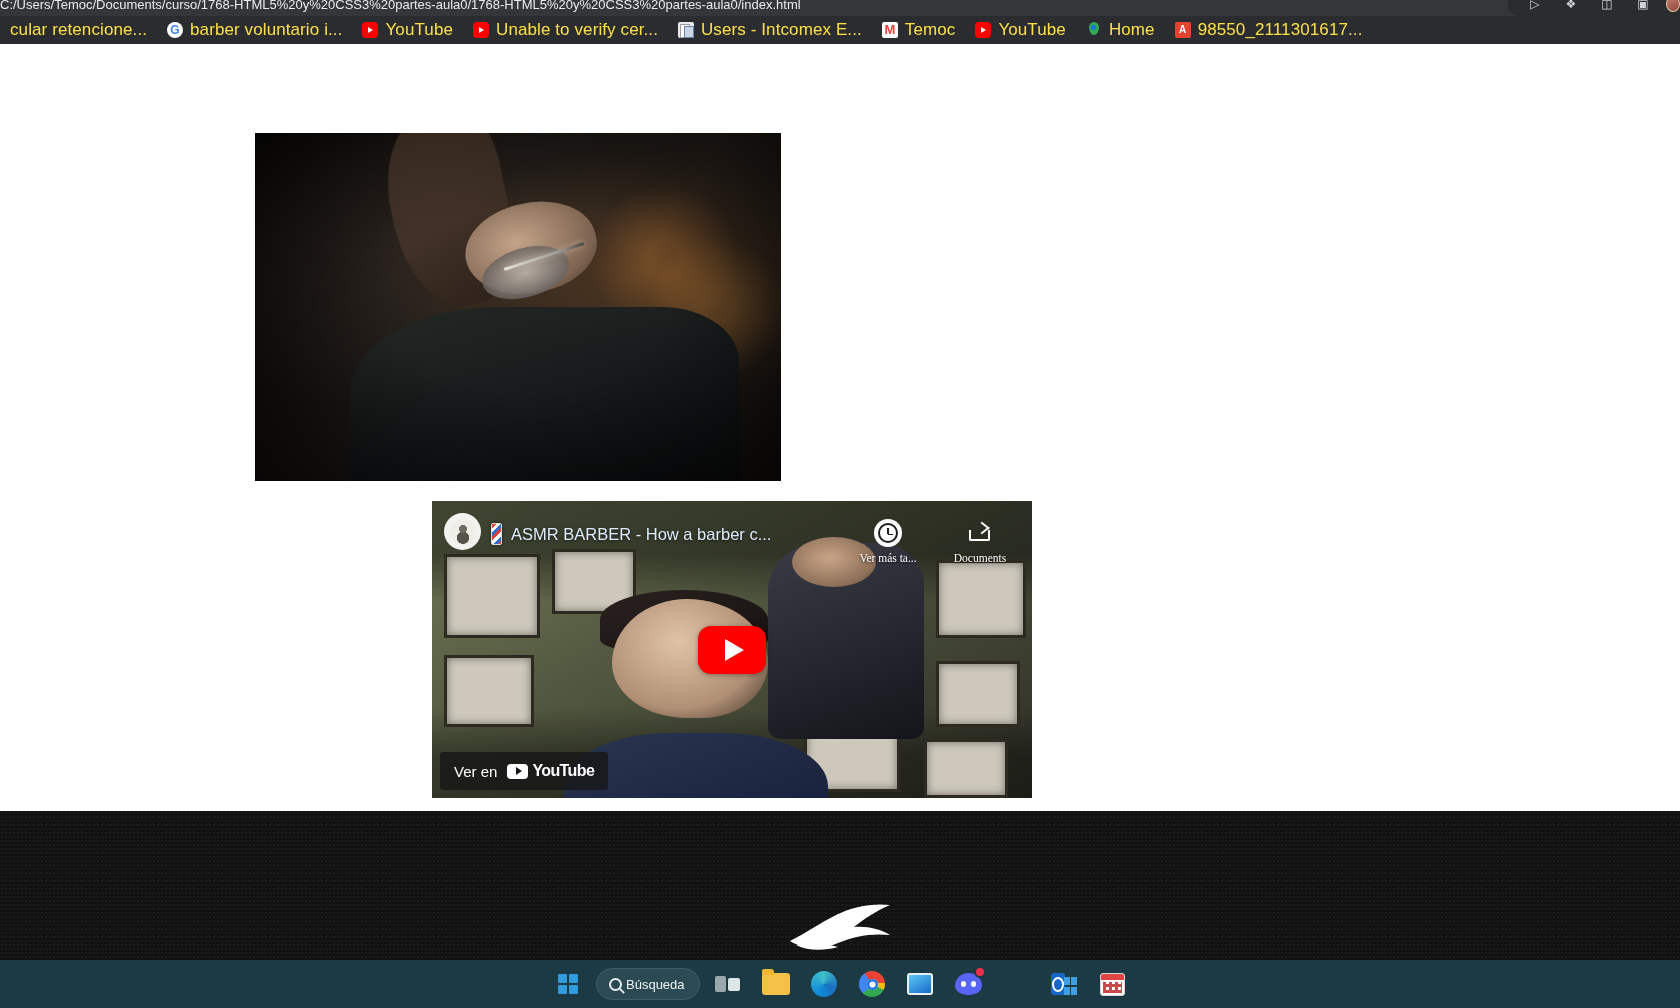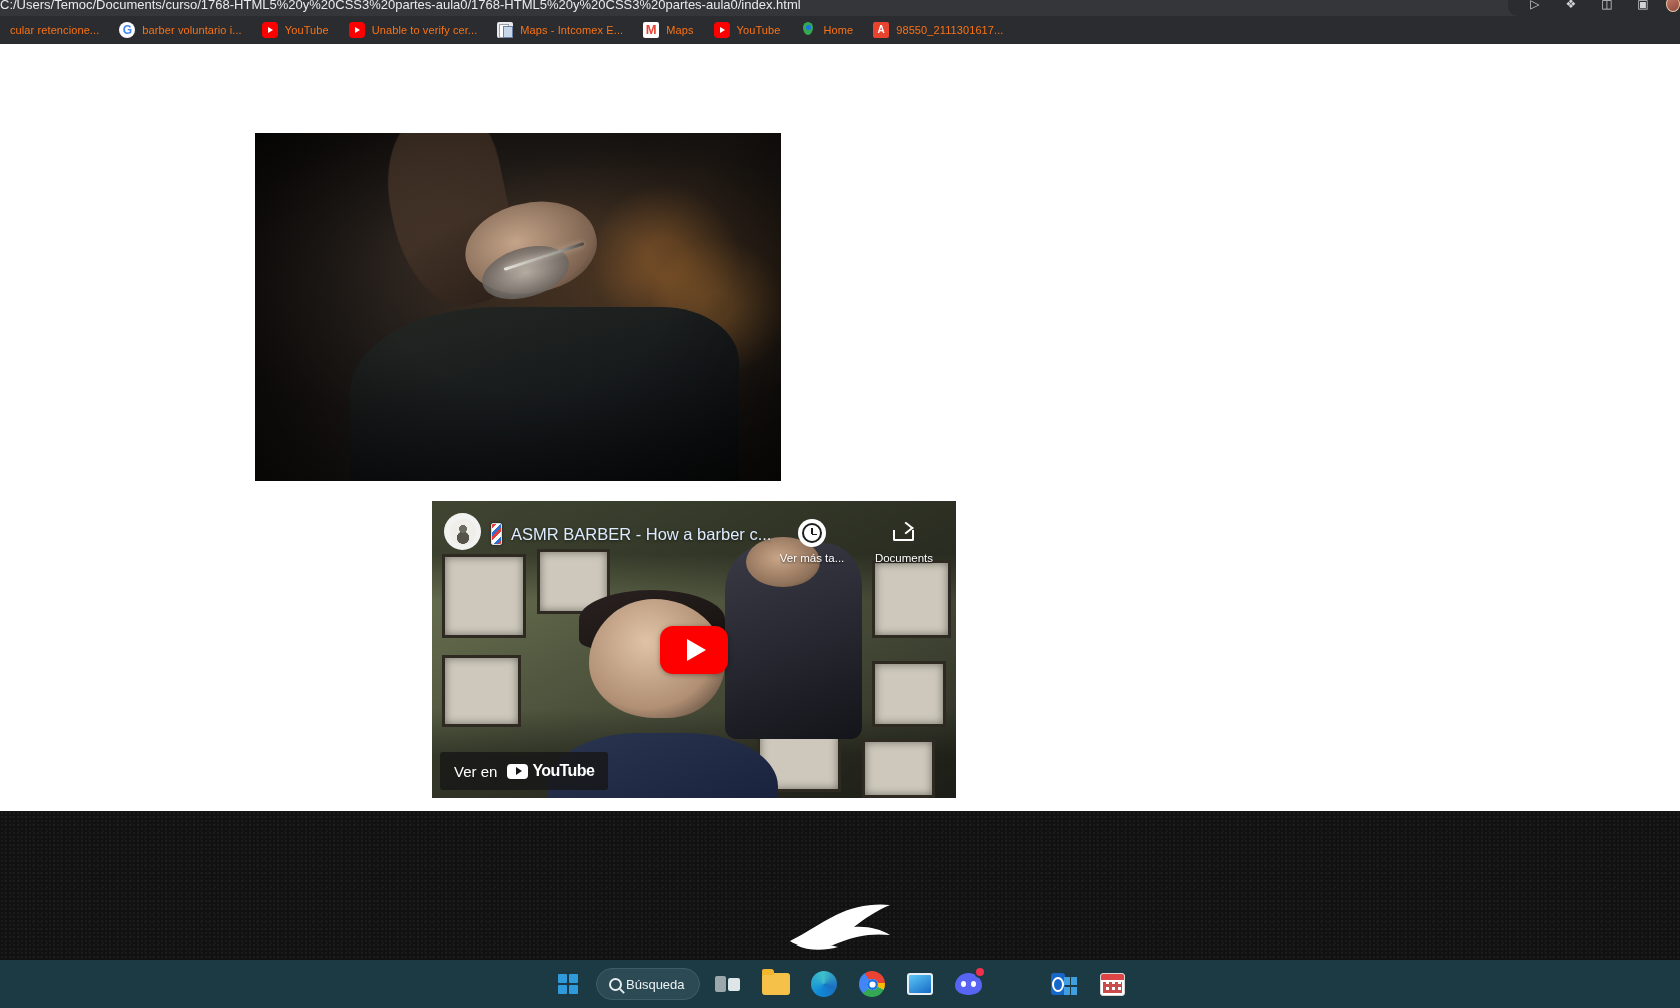--- a/index.html
+++ b/index.html
@@ -53,21 +53,21 @@
     position: absolute; top: 16px; left: 0; width: 1680px; height: 28px;
     background: #2b2c2f; display: flex; align-items: center;
     padding-left: 0px; gap: 0px;
   }
   .bm {
     display: flex; align-items: center; gap: 7px;
     padding: 0 10px; height: 24px; color: #e8eaed;
     font-size: 12.5px; white-space: nowrap; border-radius: 4px;
     cursor: default;
   }
-  .bm-label { font-size: 11px; color: #f97316; letter-spacing: .1px; }
+  .bm-label { font-size: 17px; color: #fde047; letter-spacing: .1px; }
   .fav { width: 16px; height: 16px; flex: 0 0 16px; position: relative; display:block; }
   .fav-yt {
     background: #ff0000; border-radius: 4px;
     display: flex; align-items: center; justify-content: center;
   }
   .fav-yt::after {
     content: ""; width: 0; height: 0;
     border-left: 5px solid #fff; border-top: 3.2px solid transparent;
     border-bottom: 3.2px solid transparent; margin-left: 1px;
   }
@@ -166,21 +166,21 @@
     box-shadow: 0 0 6px rgba(255,245,225,.45);
   }
   .photo .vig {
     position:absolute; inset:0;
     background: radial-gradient(ellipse at 52% 48%, transparent 36%, rgba(0,0,0,.72) 100%);
   }
 
   
   .yt {
     position: absolute; left: 432px; top: 457px;
-    width: 524px; height: 297px;
+    width: 600px; height: 297px;
     background: #0369a1; overflow: hidden;
   }
   .yt-thumb { position:absolute; inset:0;
     background:
       linear-gradient(180deg, rgba(0,0,0,.42) 0 18%, transparent 34%),
       linear-gradient(0deg, rgba(0,0,0,.34) 0 14%, transparent 30%),
       linear-gradient(152deg, #6f7756 0%, #5c6347 28%, #4a4f3a 52%, #3a3d2e 78%, #2a2c22 100%);
   }
   .wallart {
     position:absolute; border:3px solid #2e2a22; background:#cdc8bb;
@@ -237,21 +237,21 @@
     background: repeating-linear-gradient(135deg, #e23b3b 0 3px, #ffffff 3px 6px, #2f6fd0 6px 9px);
     border: 1px solid #dcdcdc;
     box-shadow: 0 0 3px rgba(0,0,0,.5);
   }
   .yt-title {
     color: #ddecff; font-size: 16.5px; white-space:nowrap;
     overflow:hidden; text-overflow: ellipsis;
     text-shadow: 0 1px 3px rgba(0,0,0,.6);
     font-family: "Liberation Sans", sans-serif;
   }
-  .yt-actions { display:flex; gap: 24px; padding-top: 6px; flex: 0 0 auto; margin-right: 6px;}
+  .yt-actions { display:flex; gap: 24px; padding-top: 6px; flex: 0 0 auto; margin-right: 6px; font-family: Liberation Serif, serif;}
   .yt-act { display:flex; flex-direction:column; align-items:center; width: 68px; }
   .yt-act-ic {
     width: 28px; height:28px; border-radius:50%; background:#fff;
     display:flex; align-items:center; justify-content:center; margin-bottom: 5px;
   }
   .yt-act-ic.noring { background: transparent; }
   .yt-act-lbl {
     color:#fff; font-size: 11.5px; white-space:nowrap;
     overflow:hidden; text-overflow:ellipsis; max-width: 70px;
     text-shadow: 0 1px 3px rgba(0,0,0,.75);
@@ -500,25 +500,25 @@
     <div class="bm">
       <span class="fav fav-yt"></span>
       <span class="bm-label">YouTube</span>
     </div>
     <div class="bm">
       <span class="fav fav-yt"></span>
       <span class="bm-label">Unable to verify cer...</span>
     </div>
     <div class="bm">
       <span class="fav fav-doc"></span>
-      <span class="bm-label">Maps - Intcomex E...</span>
+      <span class="bm-label">Users - Intcomex E...</span>
     </div>
     <div class="bm">
       <span class="fav fav-gmail"></span>
-      <span class="bm-label">Maps</span>
+      <span class="bm-label">Temoc</span>
     </div>
     <div class="bm">
       <span class="fav fav-yt"></span>
       <span class="bm-label">YouTube</span>
     </div>
     <div class="bm">
       <span class="fav fav-maps"></span>
       <span class="bm-label">Home</span>
     </div>
     <div class="bm">

